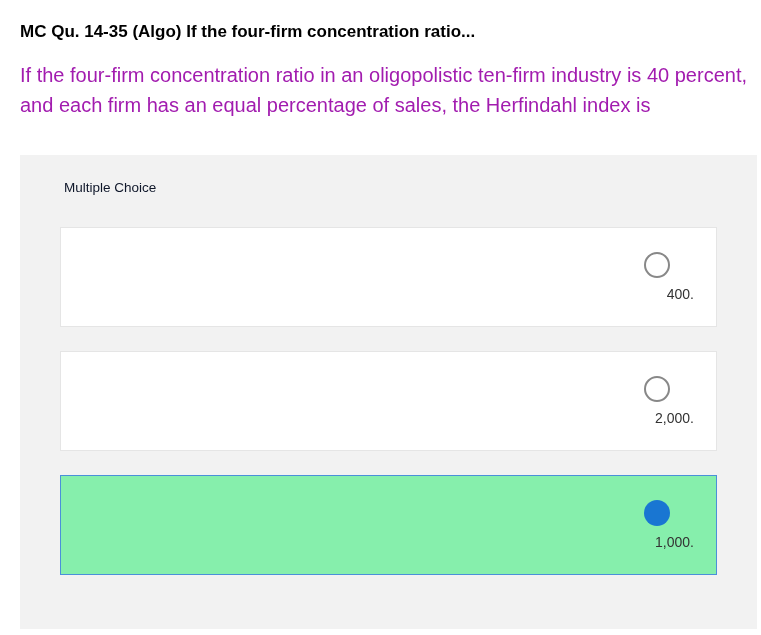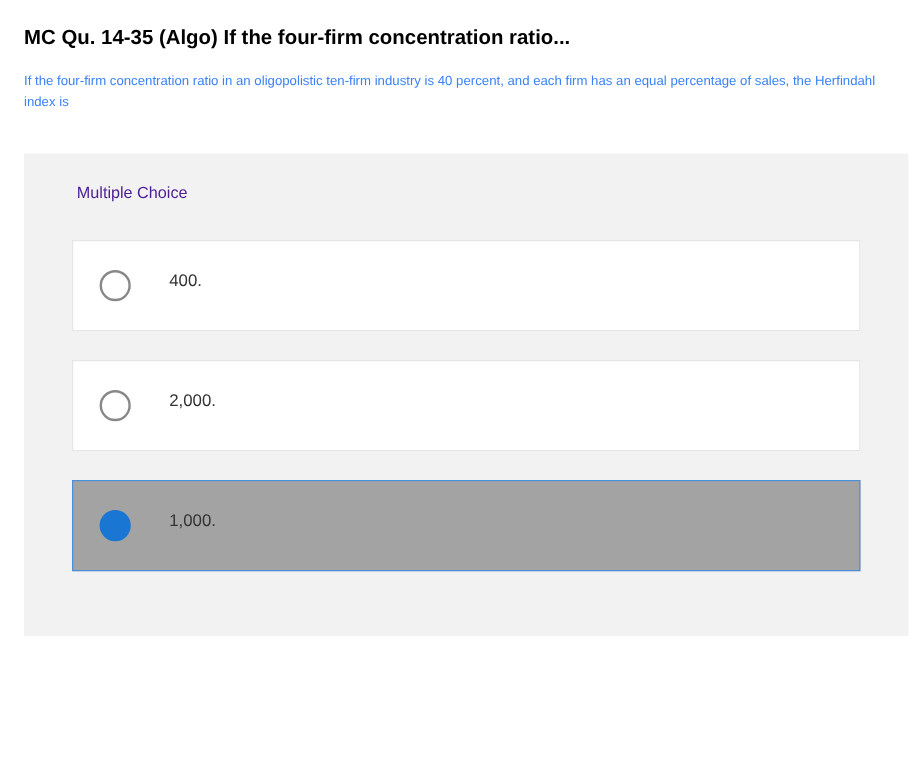--- a/index.html
+++ b/index.html
@@ -14,49 +14,50 @@
       height: 635px;
       padding: 10px 8px;
     }
     .question-title {
       font-size: 17px;
       font-weight: 700;
       color: #000000;
       margin-bottom: 18px;
     }
     .question-text {
-      font-size: 11px;
-      color: #3b82f6;
+      font-size: 20px;
+      color: #a21caf;
       line-height: 1.5;
       margin-bottom: 35px;
     }
     .mc-container {
       background: #f2f2f2;
       padding: 0;
       margin-top: 10px;
     }
     .mc-header {
       font-size: 13.5px;
-      color: #4c1d95;
+      color: #0f172a;
       padding: 25px 40px 28px 40px;
     }
     .options-wrap {
       padding: 0 32px 30px 32px;
     }
     .option {
       background: #ffffff;
       border: 1px solid #e5e5e5;
       padding: 20px 18px;
       margin-bottom: 24px;
       display: flex;
-      align-items: flex-start;
+      align-items: flex-end;
       cursor: pointer;
+      flex-direction: column;
     }
     .option.selected {
-      background: #a3a3a3;
+      background: #86efac;
       border: 1px solid #4a90d9;
     }
     .radio-outer {
       width: 26px;
       height: 26px;
       border: 2px solid #888888;
       border-radius: 50%;
       display: flex;
       align-items: center;
       justify-content: center;

